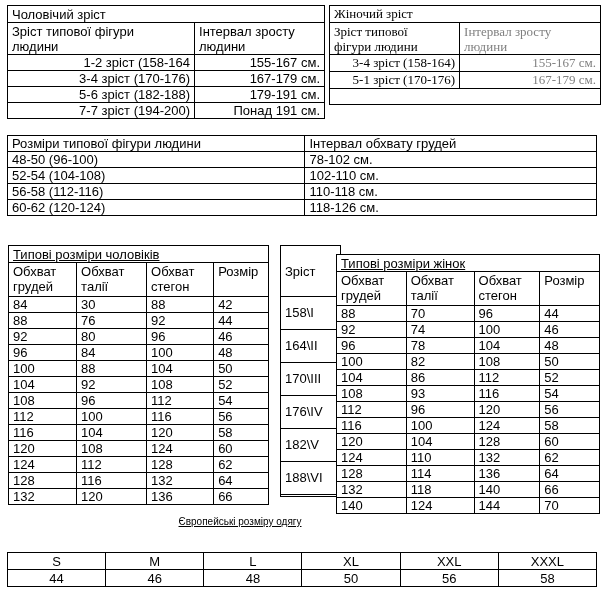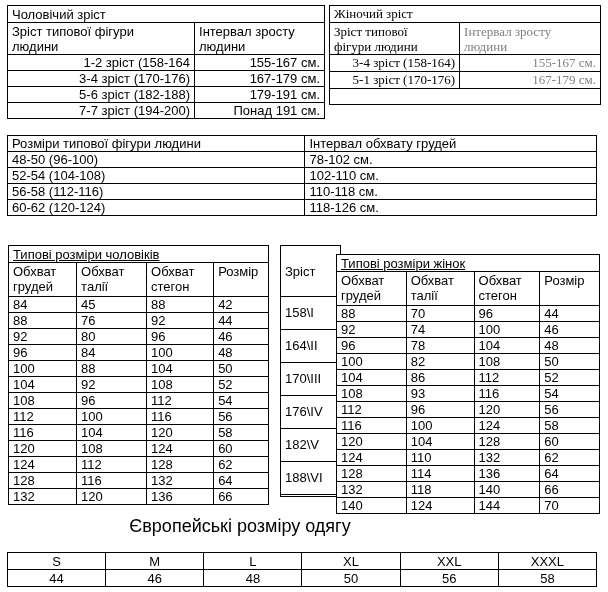--- a/index.html
+++ b/index.html
@@ -32,21 +32,21 @@
   .tbl-d { left:8px;   top:245px; width:261px; height:252px; }
   .tbl-e { left:272px; top:245px; width:61px;  height:252px;margin-left:8px; }
   .tbl-f { left:336px; top:254px; width:264px; height:252px; }
   .grp-title { height:16px;text-decoration:underline; }
   .grp-sub th { height:32px; line-height:15px; white-space:normal; vertical-align:top; padding:1px 16px 0 4px; }
   .tbl-d td, .tbl-f td, .tbl-e td { height:14px; }
   .e-head { height:50px; vertical-align:top; padding-top:2px; }
   .e-filler td { height:auto; }
 
   
-  .doc-title { position:absolute; top:516px; left:0; width:100%; text-align:center; font-size:18px; }
+  .doc-title { position:absolute; top:516px; left:0; width:100%; text-align:center; font-size:10px;text-decoration:underline; }
   .tbl-g { left:7px; top:552px; width:590px; }
   .tbl-g th, .tbl-g td { height:16px; text-align:center; }
 </style>
 </head>
 <body>
 
 <div class="page">
 
   <table class="tbl tbl-a">
     <colgroup>
@@ -170,21 +170,21 @@
       <tr class="grp-sub">
           <th>Обхват грудей</th>
           <th>Обхват талії</th>
           <th>Обхват стегон</th>
           <th>Розмір</th>
         </tr>
     </thead>
     <tbody>
         <tr>
           <td>84</td>
-          <td>45</td>
+          <td>30</td>
           <td>88</td>
           <td class="bold">42</td>
         </tr>
         <tr>
           <td>88</td>
           <td>76</td>
           <td>92</td>
           <td class="bold">44</td>
         </tr>
         <tr>

